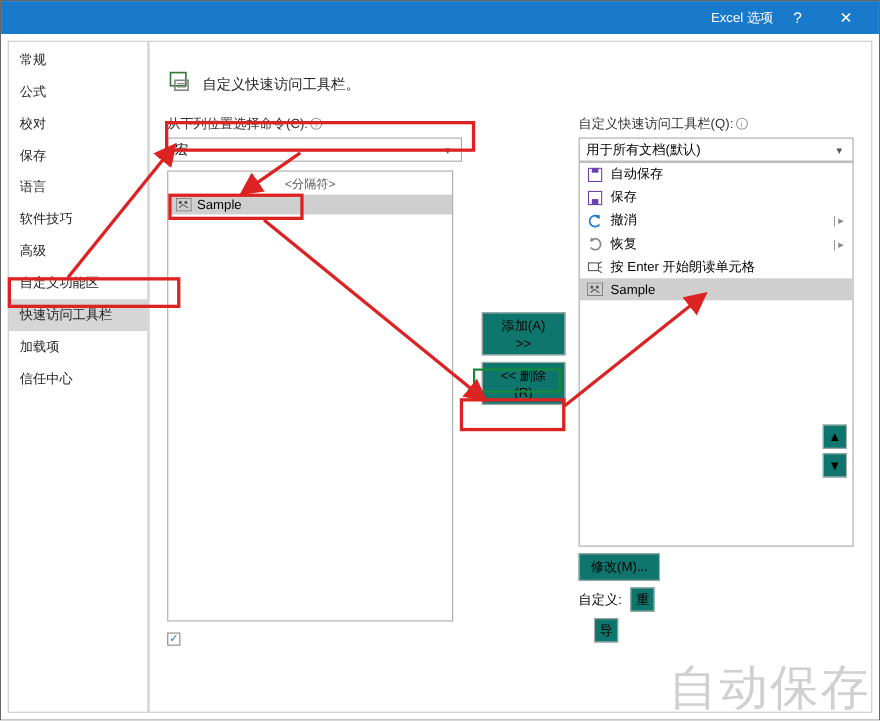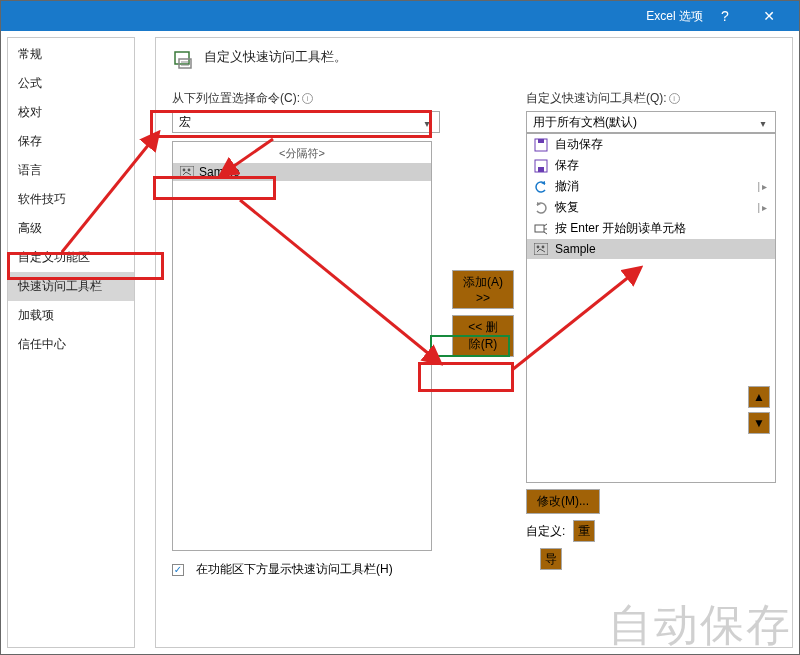--- a/index.html
+++ b/index.html
@@ -1,26 +1,26 @@
 <!DOCTYPE html>
 <html><head>
 <meta charset="utf-8">
 <style>
   * { box-sizing: border-box; font-family: "Microsoft YaHei", "Segoe UI", sans-serif; }
   body { margin:0; background:#fff; width:800px; height:655px; overflow:hidden; position:relative; }
   .window { width:800px; height:655px; border:1px solid #666; display:flex; flex-direction:column; background:#fff; }
   .titlebar { height:30px; background:#1979ca; color:#fff; display:flex; align-items:center; padding:0 8px; font-size:12px;text-align:right; }
   .titlebar .title { flex:1; }
   .titlebar .tbtn { width:44px; height:30px; display:flex; align-items:center; justify-content:center; font-size:14px; }
-  .body { flex:1; display:flex; padding:6px 6px 6px 6px; gap:20px; background:#fff; overflow:hidden; }
+  .body { flex:1; display:flex; padding:6px 6px 6px 6px; gap:0; background:#fff; overflow:hidden; }
   .sidebar { width:128px; border:1px solid #c9c9c9; background:#fff; display:flex; flex-direction:column; padding:2px 0; }
   .sidebar .item { padding:6px 10px; font-size:12px; color:#222; cursor:default; }
   .sidebar .item.selected { background:#d6d6d6; }
   .main { flex:1; border:1px solid #c9c9c9; padding:10px 16px 12px 16px; position:relative; overflow:hidden; }
-  .header-row { display:flex; align-items:flex-start; gap:8px; margin-bottom:18px; }
+  .header-row { display:flex; align-items:flex-end; gap:8px; margin-bottom:18px;margin-top:14px; }
   .header-row .hicon { width:24px; height:24px; display:flex; align-items:center; justify-content:center; }
   .header-row .htext { font-size:13px; color:#222; }
 
   .cols { display:flex; gap:12px; align-items:flex-start; }
   .colL { width:280px; }
   .colM { width:78px; display:flex; flex-direction:column; align-items:center; justify-content:center; gap:6px; margin-top:180px; }
   .colR { flex:1; }
 
   .label { font-size:12px; color:#333; margin-bottom:4px; display:flex; align-items:center; gap:2px; }
   .label .info { display:inline-flex; width:11px; height:11px; border:1px solid #999; border-radius:50%; font-size:8px; align-items:center; justify-content:center; color:#999; }
@@ -33,21 +33,21 @@
   .listbox .li { display:flex; align-items:center; gap:4px; padding:2px 6px; }
   .listbox .li.selected { background:#cfcfcf; }
   .li .licon { width:16px; height:14px; display:flex; align-items:center; justify-content:center; }
 
   .rlist { border:1px solid #a9a9a9; background:#fff; width:250px; height:350px; font-size:12px; overflow:hidden; }
   .rli { display:flex; align-items:center; gap:6px; padding:2px 6px; }
   .rli .ricon { width:16px; height:16px; display:flex; align-items:center; justify-content:center; }
   .rli .sepline { margin-left:auto; color:#888; font-size:10px; letter-spacing:2px; }
   .rli.selected { background:#cfcfcf; }
 
-  .btn { border:1px solid #a9a9a9; background:#a16207; font-size:12px; padding:3px 10px; }
+  .btn { border:1px solid #a9a9a9; background:#0f766e; font-size:12px; padding:3px 10px; }
   .btn.sm { padding:1px 4px; width:22px; height:22px; }
 
   .bottom-row { display:flex; align-items:center; gap:12px; margin-top:10px; font-size:12px; }
   .chk { width:12px; height:12px; border:1px solid #888; display:inline-flex; align-items:center; justify-content:center; color:#1979ca; font-size:10px; }
 
   .reorder { position:absolute; right:22px; top:348px; display:flex; flex-direction:column; gap:4px; }
 
   .modify-row { margin-top:6px; }
   .custom-row { display:flex; align-items:center; gap:8px; font-size:12px; margin-top:6px; }
 
@@ -119,21 +119,20 @@
                     <circle cx="9" cy="4" r="1.4" fill="#555"></circle>
                     <path d="M3 9 L6 6 L11 9" stroke="#555" fill="none"></path>
                   </svg>
               </span>
               <span>Sample</span>
             </div>
           </div>
 
           <div class="bottom-row">
             <span class="chk">✓</span>
-            <span>在功能区下方显示快速访问工具栏(H)</span>
           </div>
         </div>
 
         <div class="colM">
           <button class="btn">
             <span>添加(A) &gt;&gt;</span>
           </button>
           <button class="btn">
             <span>&lt;&lt; 删除(R)</span>
           </button>

